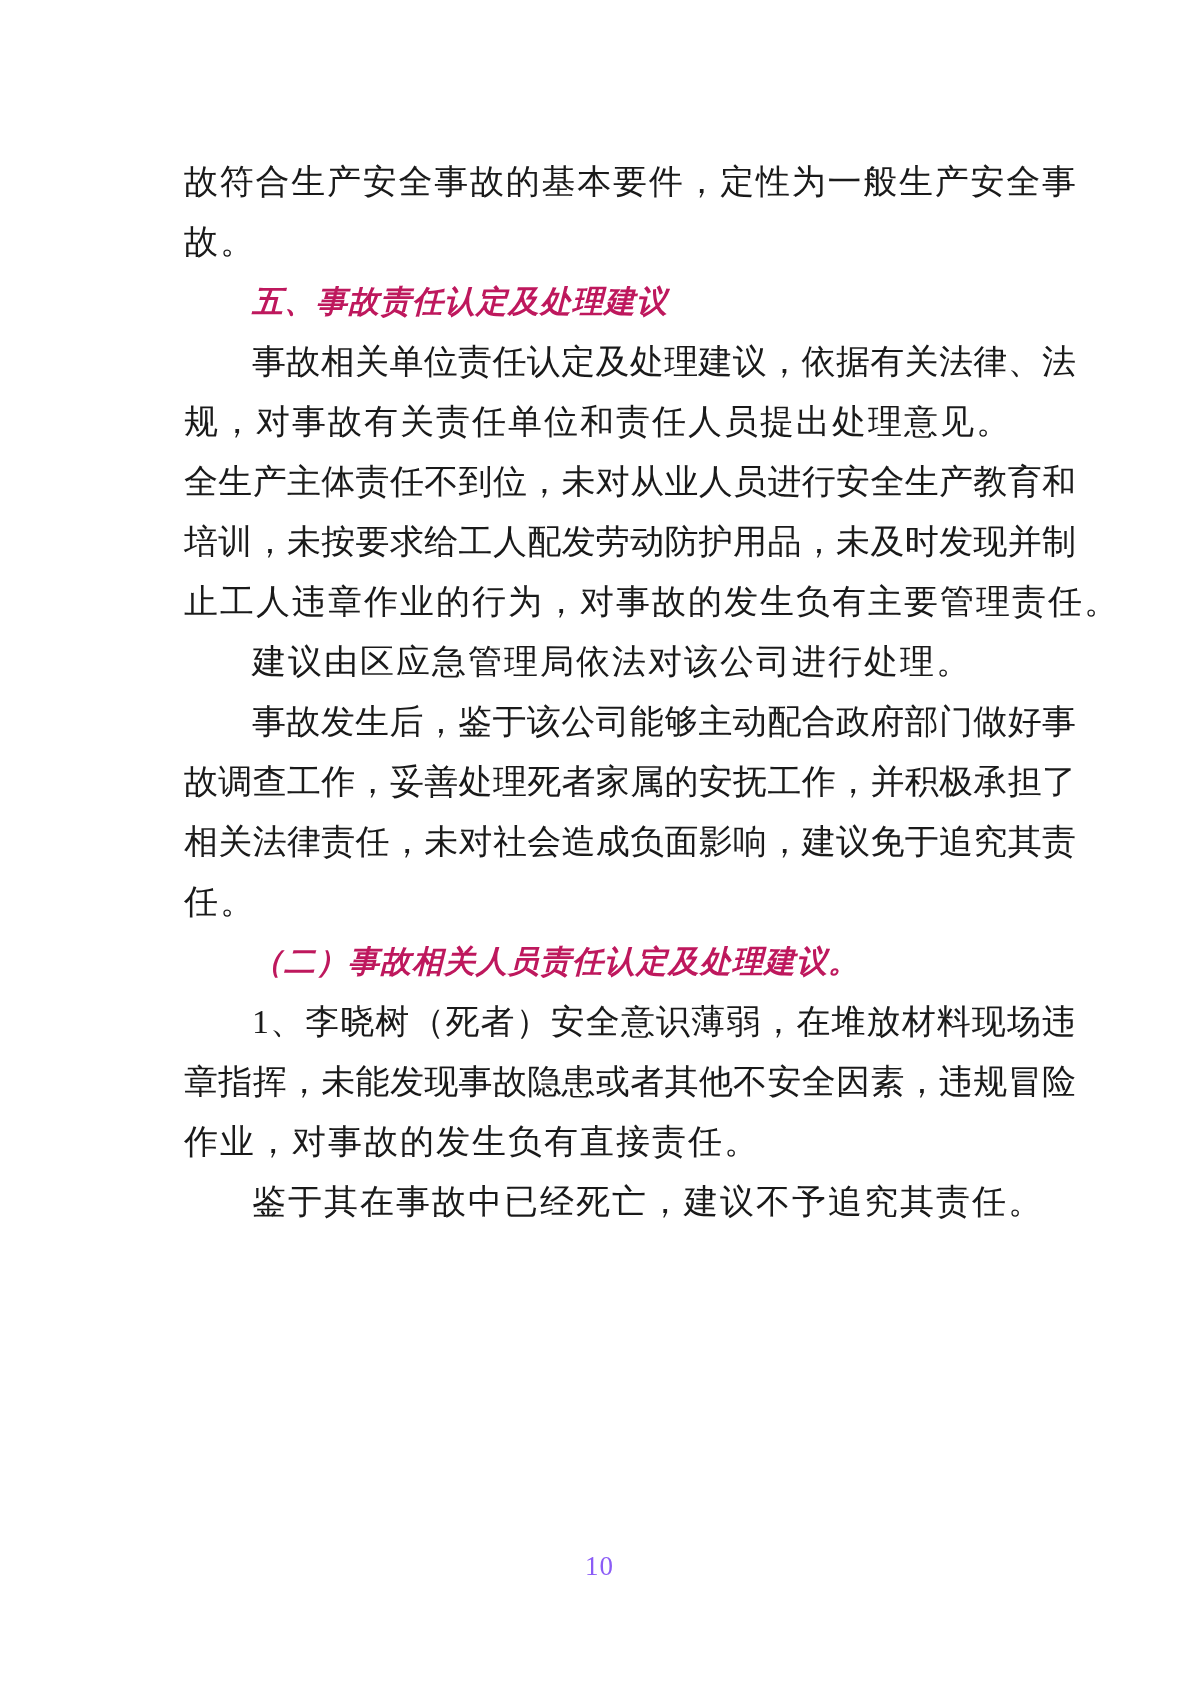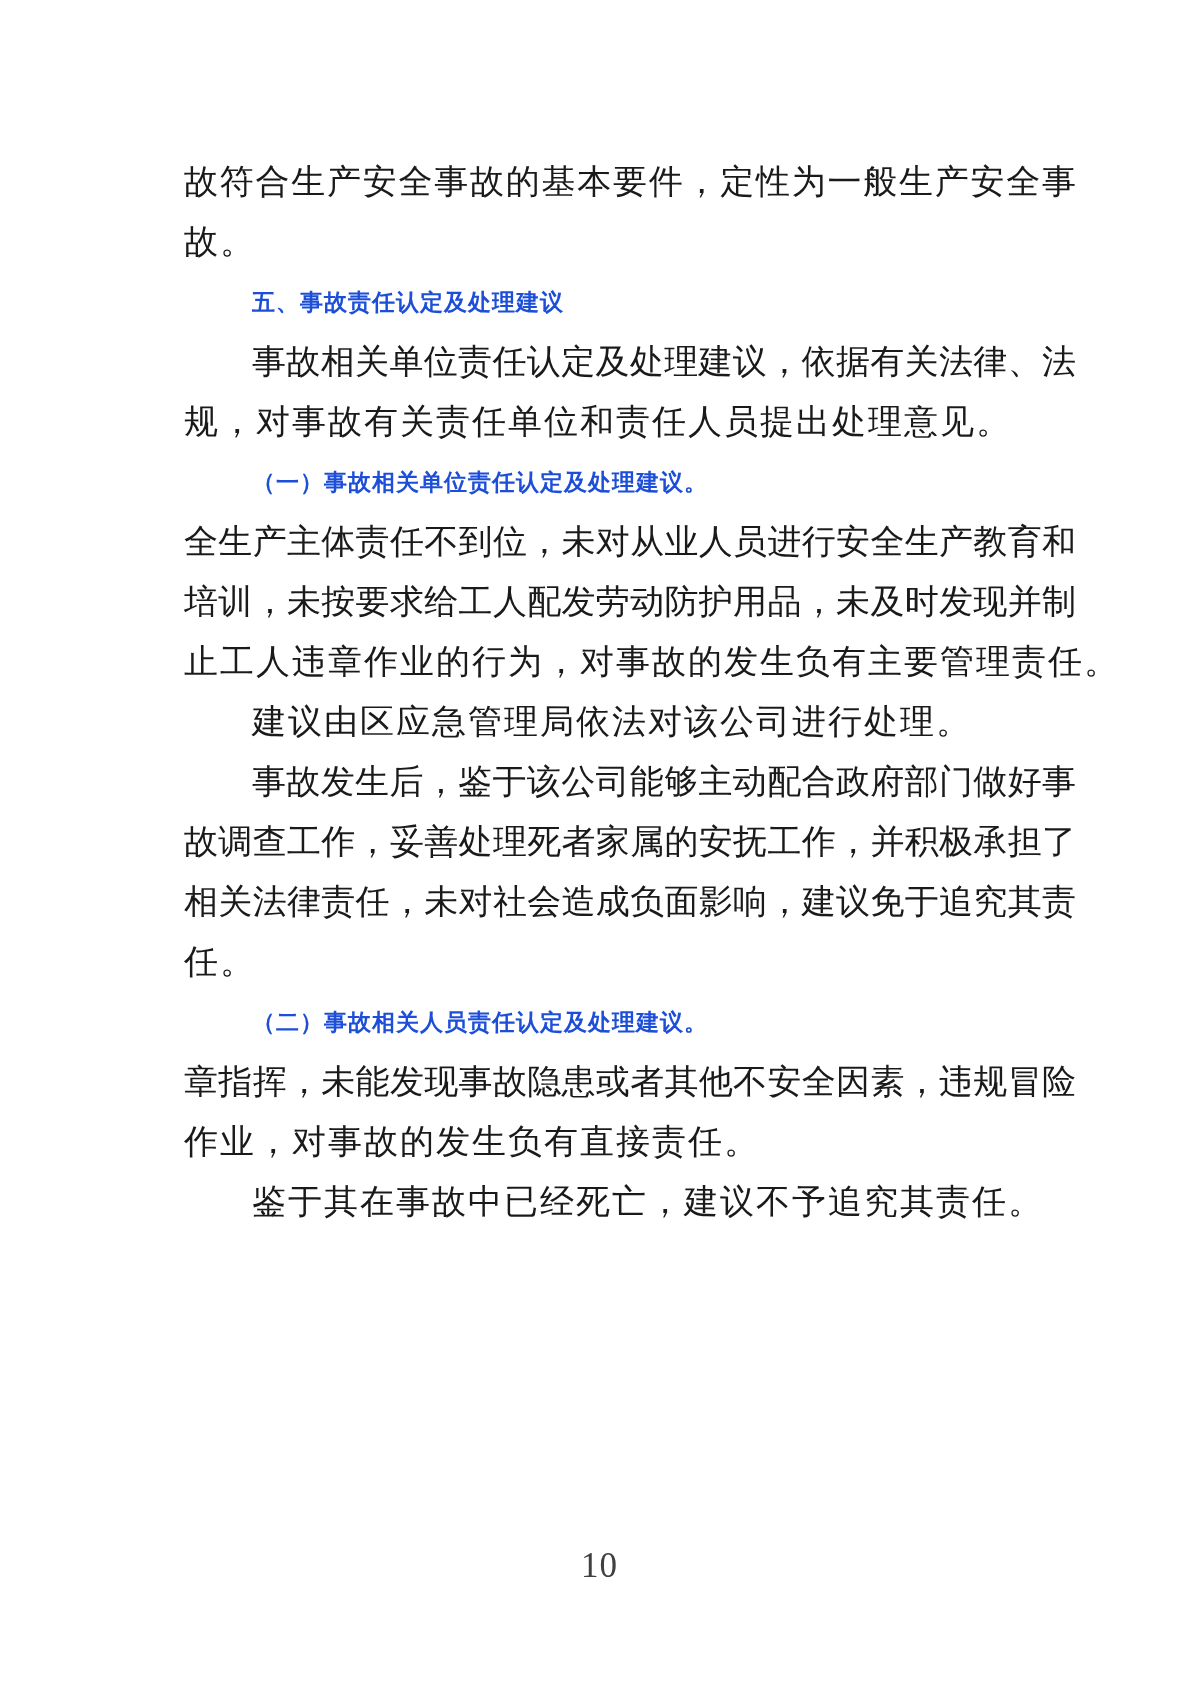--- a/index.html
+++ b/index.html
@@ -41,75 +41,74 @@
   }
   
   .line.para-end {
     text-align-last: left;
     letter-spacing: 2px;
   }
   .line.indent { text-indent: 68px; }
   .line.h1, .line.h2 {
     font-family: "Liberation Sans", "DejaVu Sans", sans-serif;
     font-weight: 700;
-    font-size: 23px;
+    font-size: 31px;
     letter-spacing: 1px;
-    color: #1d4ed8;
+    color: #be185d;
+    font-style: italic;
   }
   .footer {
     position: absolute;
     left: 0;
     top: 1546px;
     width: 1199px;
     text-align: center;
   }
   .page-number {
-    font-size: 35px;
+    font-size: 27px;
     line-height: 40px;
     letter-spacing: 1px;
-    color: #404040;
+    color: #8b5cf6;
   }
 </style>
 </head>
 <body>
 
 <div class="page">
   <div class="text-block">
       <div class="para">
         <div class="line">故符合生产安全事故的基本要件，定性为一般生产安全事</div>
         <div class="line para-end">故。</div>
       </div>
       <div class="para">
         <div class="line h1 indent para-end">五、事故责任认定及处理建议</div>
       </div>
       <div class="para">
         <div class="line indent">事故相关单位责任认定及处理建议，依据有关法律、法</div>
         <div class="line para-end">规，对事故有关责任单位和责任人员提出处理意见。</div>
       </div>
       <div class="para">
-        <div class="line h2 indent para-end">（一）事故相关单位责任认定及处理建议。</div>
-      </div>
-      <div class="para">
         <div class="line">全生产主体责任不到位，未对从业人员进行安全生产教育和</div>
         <div class="line">培训，未按要求给工人配发劳动防护用品，未及时发现并制</div>
         <div class="line para-end">止工人违章作业的行为，对事故的发生负有主要管理责任。</div>
       </div>
       <div class="para">
         <div class="line indent para-end">建议由区应急管理局依法对该公司进行处理。</div>
       </div>
       <div class="para">
         <div class="line indent">事故发生后，鉴于该公司能够主动配合政府部门做好事</div>
         <div class="line">故调查工作，妥善处理死者家属的安抚工作，并积极承担了</div>
         <div class="line">相关法律责任，未对社会造成负面影响，建议免于追究其责</div>
         <div class="line para-end">任。</div>
       </div>
       <div class="para">
         <div class="line h2 indent para-end">（二）事故相关人员责任认定及处理建议。</div>
       </div>
       <div class="para">
+        <div class="line indent">1、李晓树（死者）安全意识薄弱，在堆放材料现场违</div>
         <div class="line">章指挥，未能发现事故隐患或者其他不安全因素，违规冒险</div>
         <div class="line para-end">作业，对事故的发生负有直接责任。</div>
       </div>
       <div class="para">
         <div class="line indent para-end">鉴于其在事故中已经死亡，建议不予追究其责任。</div>
       </div>
     </div>
   <div class="footer">
     <span class="page-number">10</span>
   </div>

